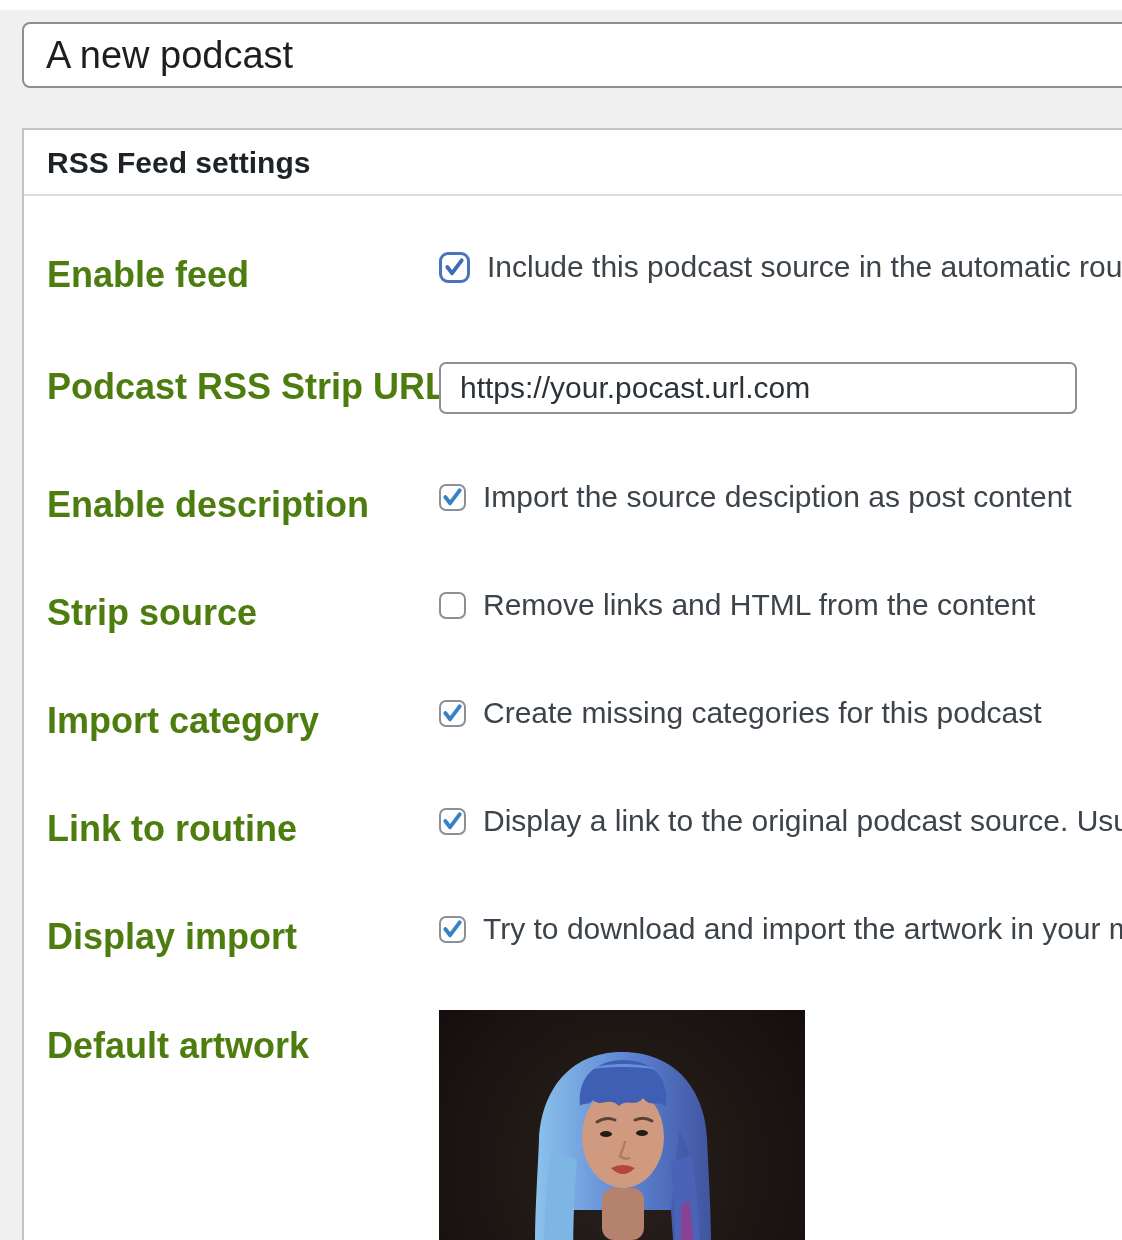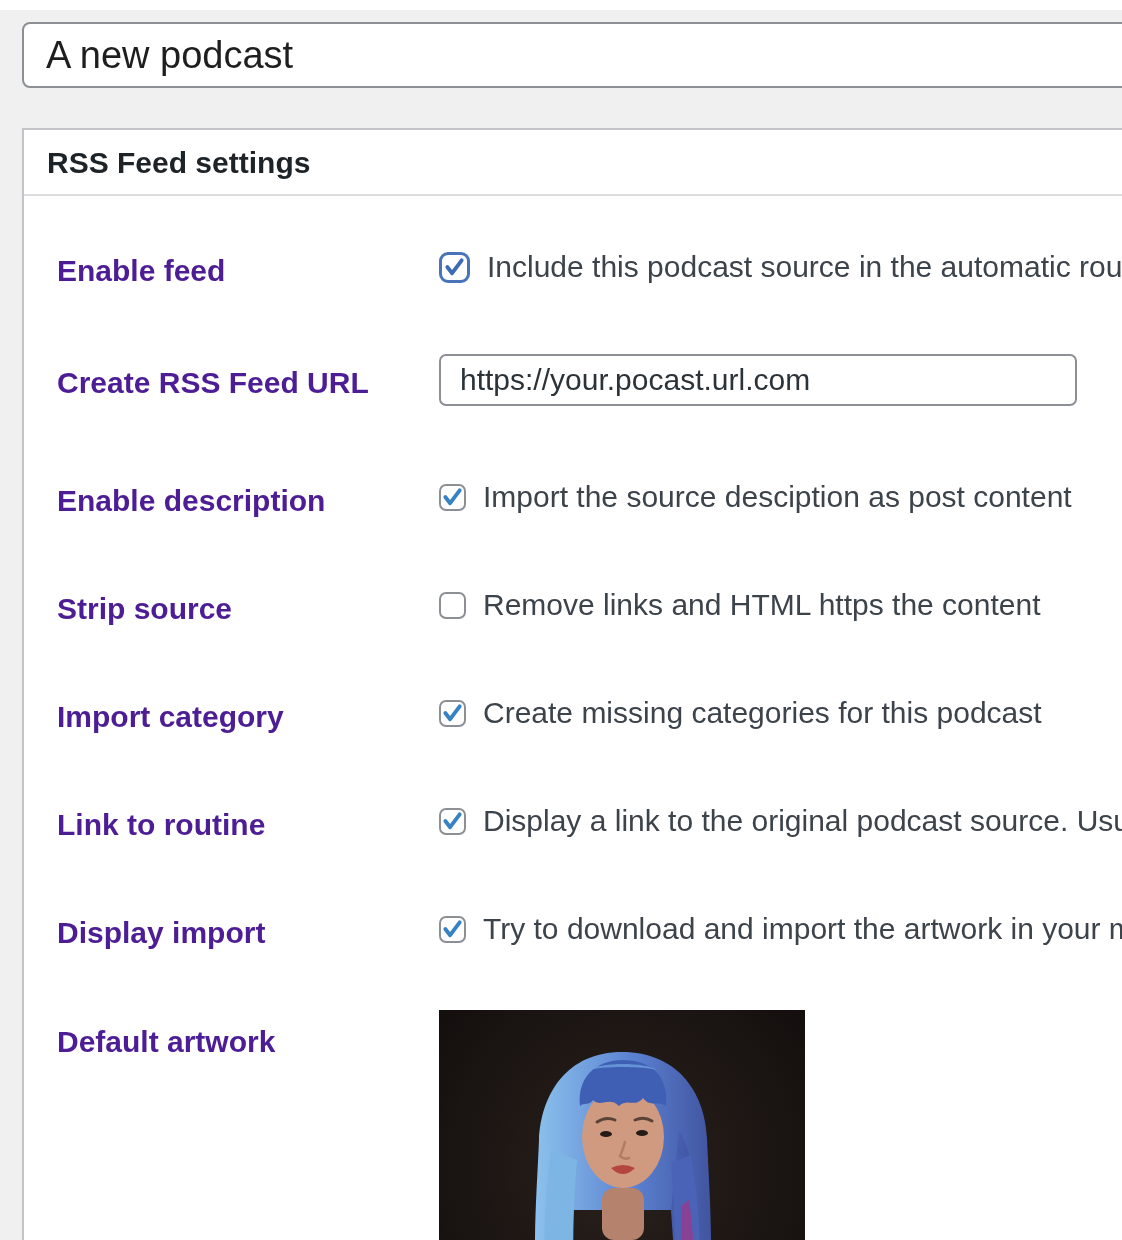--- a/index.html
+++ b/index.html
@@ -26,22 +26,22 @@
     box-shadow:0 2px 2px rgba(0,0,0,.04);
   }
   .panel-header {
     height:66px; line-height:66px; padding-left:23px;
     font-size:30px; font-weight:700; color:#1d2327;
     border-bottom:2px solid #dcdcde;
   }
 
   .row { position:absolute; left:0; width:1128px; }
   .row-label {
-    position:absolute; left:33px; top:4px;
-    font-size:30px; font-weight:700; color:#4c1d95; white-space:nowrap;
+    position:absolute; left:23px; top:4px;
+    font-size:36px; font-weight:700; color:#4d7c0f; white-space:nowrap;
   }
   .row-label.mid { top:12px; }
   .row-label.low { top:15px; }
   .row-control {
     position:absolute; left:415px; top:0;
     display:flex; align-items:center;
   }
 
   .checkbox {
     flex:0 0 auto; width:27px; height:27px;
@@ -60,20 +60,21 @@
   .cb-text {
     margin-left:17px; font-size:30px; color:#3c434a; white-space:nowrap;
   }
 
   .url-input {
     width:638px; height:52px; background:#ffffff;
     border:2px solid #8c8f94; border-radius:7px;
     padding:0 19px; font-size:30px; color:#2c3338;
     font-family:"Liberation Sans","DejaVu Sans",sans-serif;
     outline:none;
+    margin-top:8px;
   }
 
   .artwork {
     position:absolute; left:415px; top:880px; width:366px; height:390px;
     overflow:hidden; background:#16110e;
   }
   .artwork svg { display:block; }
 </style>
 </head>
 <body>
@@ -92,21 +93,21 @@
       <span class="checkbox focused checked">
         <svg class="check" viewBox="0 0 24 24">
           <path d="M4.5 12.5 L9.5 19 L19.5 5.5"></path>
         </svg>
       </span>
       <span class="cb-text">Include this podcast source in the automatic routine</span>
     </div>
   </div>
 
   <div class="row" style="top:224px">
-    <div class="row-label mid">Create RSS Feed URL</div>
+    <div class="row-label mid">Podcast RSS Strip URL</div>
     <div class="row-control">
       <input class="url-input" type="text" value="https://your.pocast.url.com" style="">
     </div>
   </div>
 
   <div class="row" style="top:350px">
     <div class="row-label">Enable description</div>
     <div class="row-control">
       <span class="checkbox checked">
         <svg class="check" viewBox="0 0 24 24">
@@ -116,21 +117,21 @@
       <span class="cb-text">Import the source desciption as post content</span>
     </div>
   </div>
 
   <div class="row" style="top:458px">
     <div class="row-label">Strip source</div>
     <div class="row-control">
       <span class="checkbox">
         
       </span>
-      <span class="cb-text">Remove links and HTML https the content</span>
+      <span class="cb-text">Remove links and HTML from the content</span>
     </div>
   </div>
 
   <div class="row" style="top:566px">
     <div class="row-label">Import category</div>
     <div class="row-control">
       <span class="checkbox checked">
         <svg class="check" viewBox="0 0 24 24">
           <path d="M4.5 12.5 L9.5 19 L19.5 5.5"></path>
         </svg>

